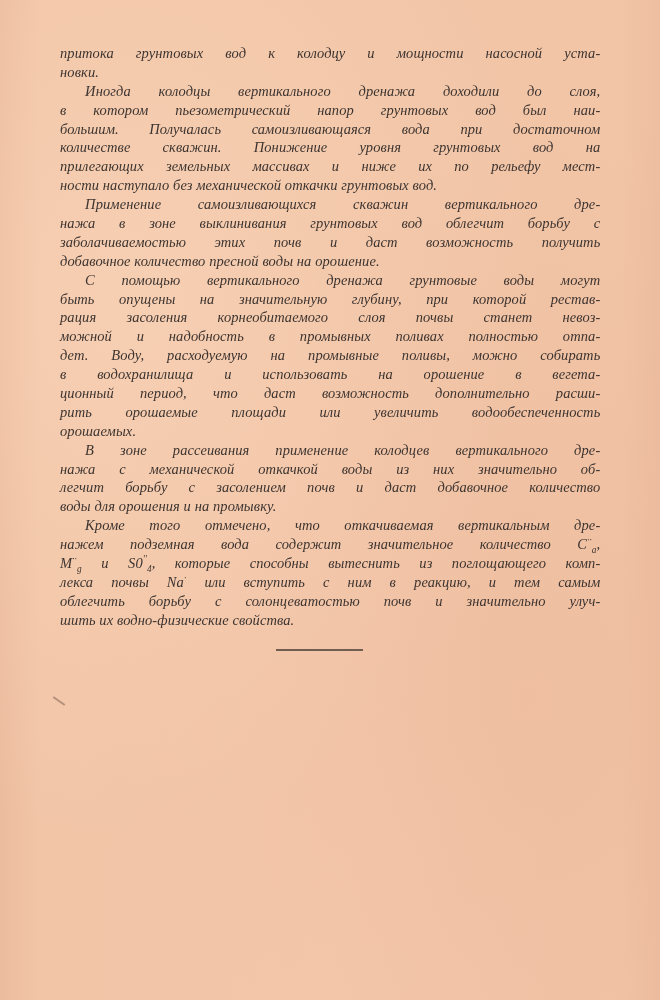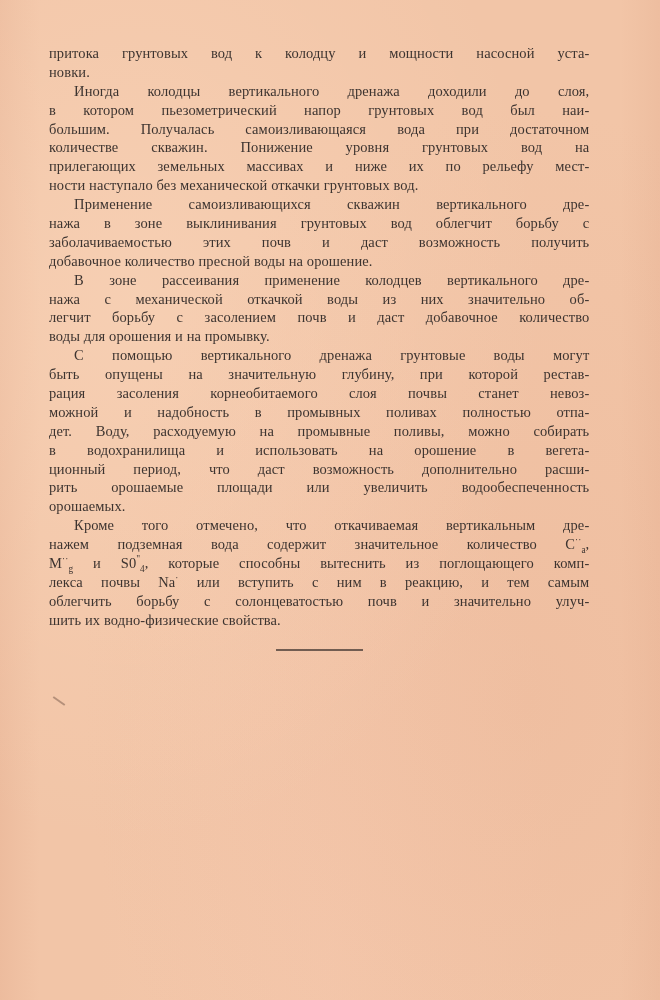--- a/index.html
+++ b/index.html
@@ -15,23 +15,24 @@
       background-image:
         radial-gradient(ellipse at 20% 30%, rgba(255,225,200,0.35) 0%, rgba(255,225,200,0) 55%),
         radial-gradient(ellipse at 80% 70%, rgba(230,170,140,0.25) 0%, rgba(230,170,140,0) 60%),
         radial-gradient(ellipse at 50% 95%, rgba(248,205,180,0.4) 0%, rgba(248,205,180,0) 50%),
         linear-gradient(90deg, rgba(220,160,130,0.25) 0%, rgba(0,0,0,0) 6%, rgba(0,0,0,0) 94%, rgba(220,160,130,0.2) 100%);
       font-family: "Liberation Serif", "DejaVu Serif", serif;
       color: #3d3430;
     }
     .page {
       position: absolute;
-      left: 49px;
+      left: 60px;
       top: 44px;
       width: 541px;
+      font-style: italic;
     }
     .line {
       display: block;
       height: 18.9px;
       line-height: 18.9px;
       font-size: 15.6px;
       white-space: nowrap;
       text-align: justify;
       text-align-last: justify;
       letter-spacing: 0.1px;
@@ -93,36 +94,36 @@
   </div>
 
   <div>
     <span class="line indent">Применение самоизливающихся скважин вертикального дре-</span>
     <span class="line">нажа в зоне выклинивания грунтовых вод облегчит борьбу с</span>
     <span class="line">заболачиваемостью этих почв и даст возможность получить</span>
     <span class="line last">добавочное количество пресной воды на орошение.</span>
   </div>
 
   <div>
-    <span class="line indent">В зоне рассеивания применение колодцев вертикального дре-</span>
-    <span class="line">нажа с механической откачкой воды из них значительно об-</span>
-    <span class="line">легчит борьбу с засолением почв и даст добавочное количество</span>
-    <span class="line last">воды для орошения и на промывку.</span>
-  </div>
-
-  <div>
     <span class="line indent">С помощью вертикального дренажа грунтовые воды могут</span>
     <span class="line">быть опущены на значительную глубину, при которой рестав-</span>
     <span class="line">рация засоления корнеобитаемого слоя почвы станет невоз-</span>
     <span class="line">можной и надобность в промывных поливах полностью отпа-</span>
     <span class="line">дет. Воду, расходуемую на промывные поливы, можно собирать</span>
     <span class="line">в водохранилища и использовать на орошение в вегета-</span>
     <span class="line">ционный период, что даст возможность дополнительно расши-</span>
     <span class="line">рить орошаемые площади или увеличить водообеспеченность</span>
     <span class="line last">орошаемых.</span>
+  </div>
+
+  <div>
+    <span class="line indent">В зоне рассеивания применение колодцев вертикального дре-</span>
+    <span class="line">нажа с механической откачкой воды из них значительно об-</span>
+    <span class="line">легчит борьбу с засолением почв и даст добавочное количество</span>
+    <span class="line last">воды для орошения и на промывку.</span>
   </div>
 
   <div>
     <span class="line indent">Кроме того отмечено, что откачиваемая вертикальным дре-</span>
     <span class="line"><span>нажем подземная вода содержит значительное количество</span> <span class="chem"><span>C</span><sup>··</sup><sub>a</sub><span>,</span></span></span>
     <span class="line"><span class="chem"><span>M</span><sup>··</sup><sub>g</sub></span> <span>и</span> <span class="chem"><span>S0</span><sup>''</sup><sub>4</sub></span><span>, которые способны вытеснить из поглощающего комп-</span></span>
     <span class="line"><span>лекса почвы</span> <span class="chem"><span>Na</span><sup>·</sup></span> <span>или вступить с ним в реакцию, и тем самым</span></span>
     <span class="line">облегчить борьбу с солонцеватостью почв и значительно улуч-</span>
     <span class="line last">шить их водно-физические свойства.</span>
   </div>

